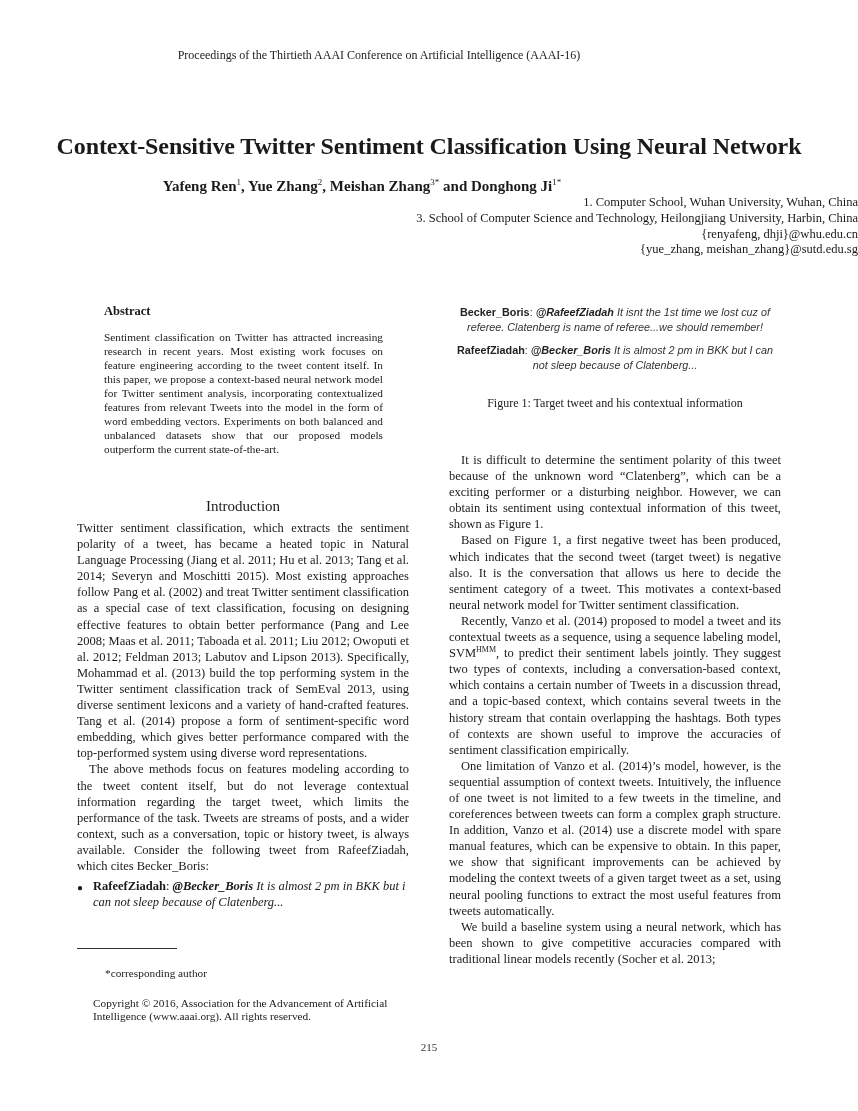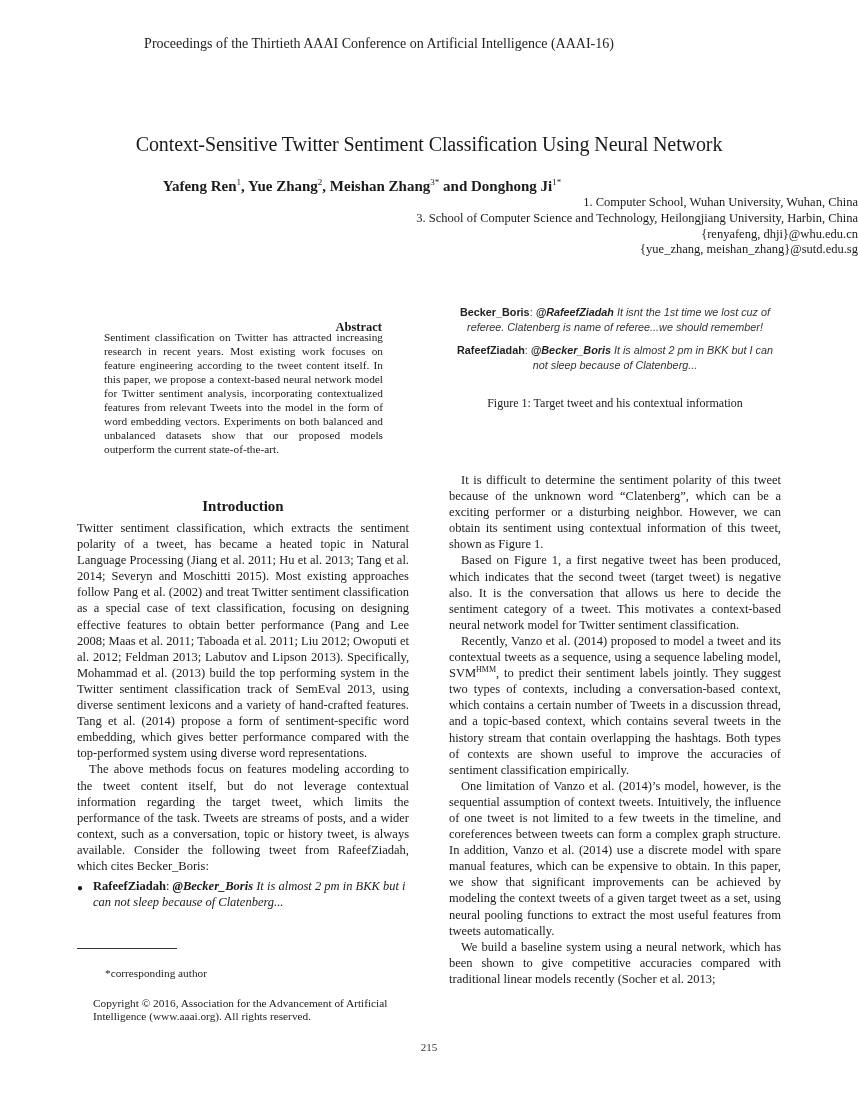--- a/index.html
+++ b/index.html
@@ -1,47 +1,47 @@
 <!DOCTYPE html>
 <html><head>
 <meta charset="utf-8">
 <style>
   html, body { margin: 0; padding: 0; background: #ffffff; }
   body {
     width: 858px; height: 1111px; position: relative; overflow: hidden;
     font-family: "Liberation Serif", "DejaVu Serif", serif; color: #1a1a1a;
   }
   .running-head {
-    position: absolute; top: 36px; left: 0; width: 758px; text-align: center;
-    font-size: 14px; color: #222;
+    position: absolute; top: 48px; left: 0; width: 758px; text-align: center;
+    font-size: 12px; color: #222;
   }
   .title {
     position: absolute; top: 133px; left: 0; width: 858px; text-align: center;
-    font-size: 20px; font-weight: normal; letter-spacing: -0.1px;
+    font-size: 24px; font-weight: bold; letter-spacing: -0.1px;
   }
   .authors {
     position: absolute; top: 178px; left: 0; width: 724px; text-align: center;
     font-size: 15px; font-weight: bold;
   }
   .authors sup { font-size: 9px; font-weight: normal; vertical-align: 6px; line-height: 0; }
   .affils {
     position: absolute; top: 195px; left: 0; width: 858px; text-align: right;
     font-size: 12.5px; line-height: 15.8px;
   }
   .abstract-head {
-    position: absolute; left: 104px; width: 278px; top: 320px; text-align: right;
+    position: absolute; left: 104px; width: 278px; top: 304px; text-align: left;
     font-size: 12.5px; font-weight: bold;
   }
   .abstract-body {
     position: absolute; left: 104px; width: 279px; top: 330px;
     font-size: 11.3px; line-height: 14px; text-align: justify;
   }
   .intro-head {
     position: absolute; left: 77px; width: 332px; top: 498px; text-align: center;
-    font-size: 15px; font-weight: bold;
+    font-size: 15px; font-weight: normal;
   }
   .intro-body {
     position: absolute; left: 77px; width: 332px; top: 520px;
     font-size: 12.5px; line-height: 16.1px; text-align: justify;
   }
   .intro-body p { margin: 0; text-indent: 0; }
   .intro-body p.indent { text-indent: 12px; }
   .bullet { display: flex; margin-top: 4px; }
   .bullet .dot { width: 16px; flex: none; font-size: 10px; padding-top: 2px; }
   .bullet .txt { flex: 1; text-align: left; }
@@ -58,21 +58,21 @@
     font-family: "Liberation Sans", "DejaVu Sans", sans-serif; font-size: 10.8px; line-height: 14.5px;
     color: #333;
   }
   .figure-box .tweet { margin-bottom: 9px; }
   .figure-box b { color: #222; }
   .figure-caption {
     position: absolute; left: 449px; width: 332px; top: 396px; text-align: center;
     font-size: 12px;
   }
   .right-body {
-    position: absolute; left: 449px; width: 332px; top: 472px;
+    position: absolute; left: 449px; width: 332px; top: 452px;
     font-size: 12.5px; line-height: 16.1px; text-align: justify;
   }
   .right-body p { margin: 0; text-indent: 12px; }
   .right-body sup { font-size: 8px; vertical-align: 5px; line-height: 0; font-family: Liberation Serif, serif; }
   .page-number {
     position: absolute; top: 1041px; left: 0; width: 858px; text-align: center;
     font-size: 11px; color: #333;
   }
 </style>
 </head>

